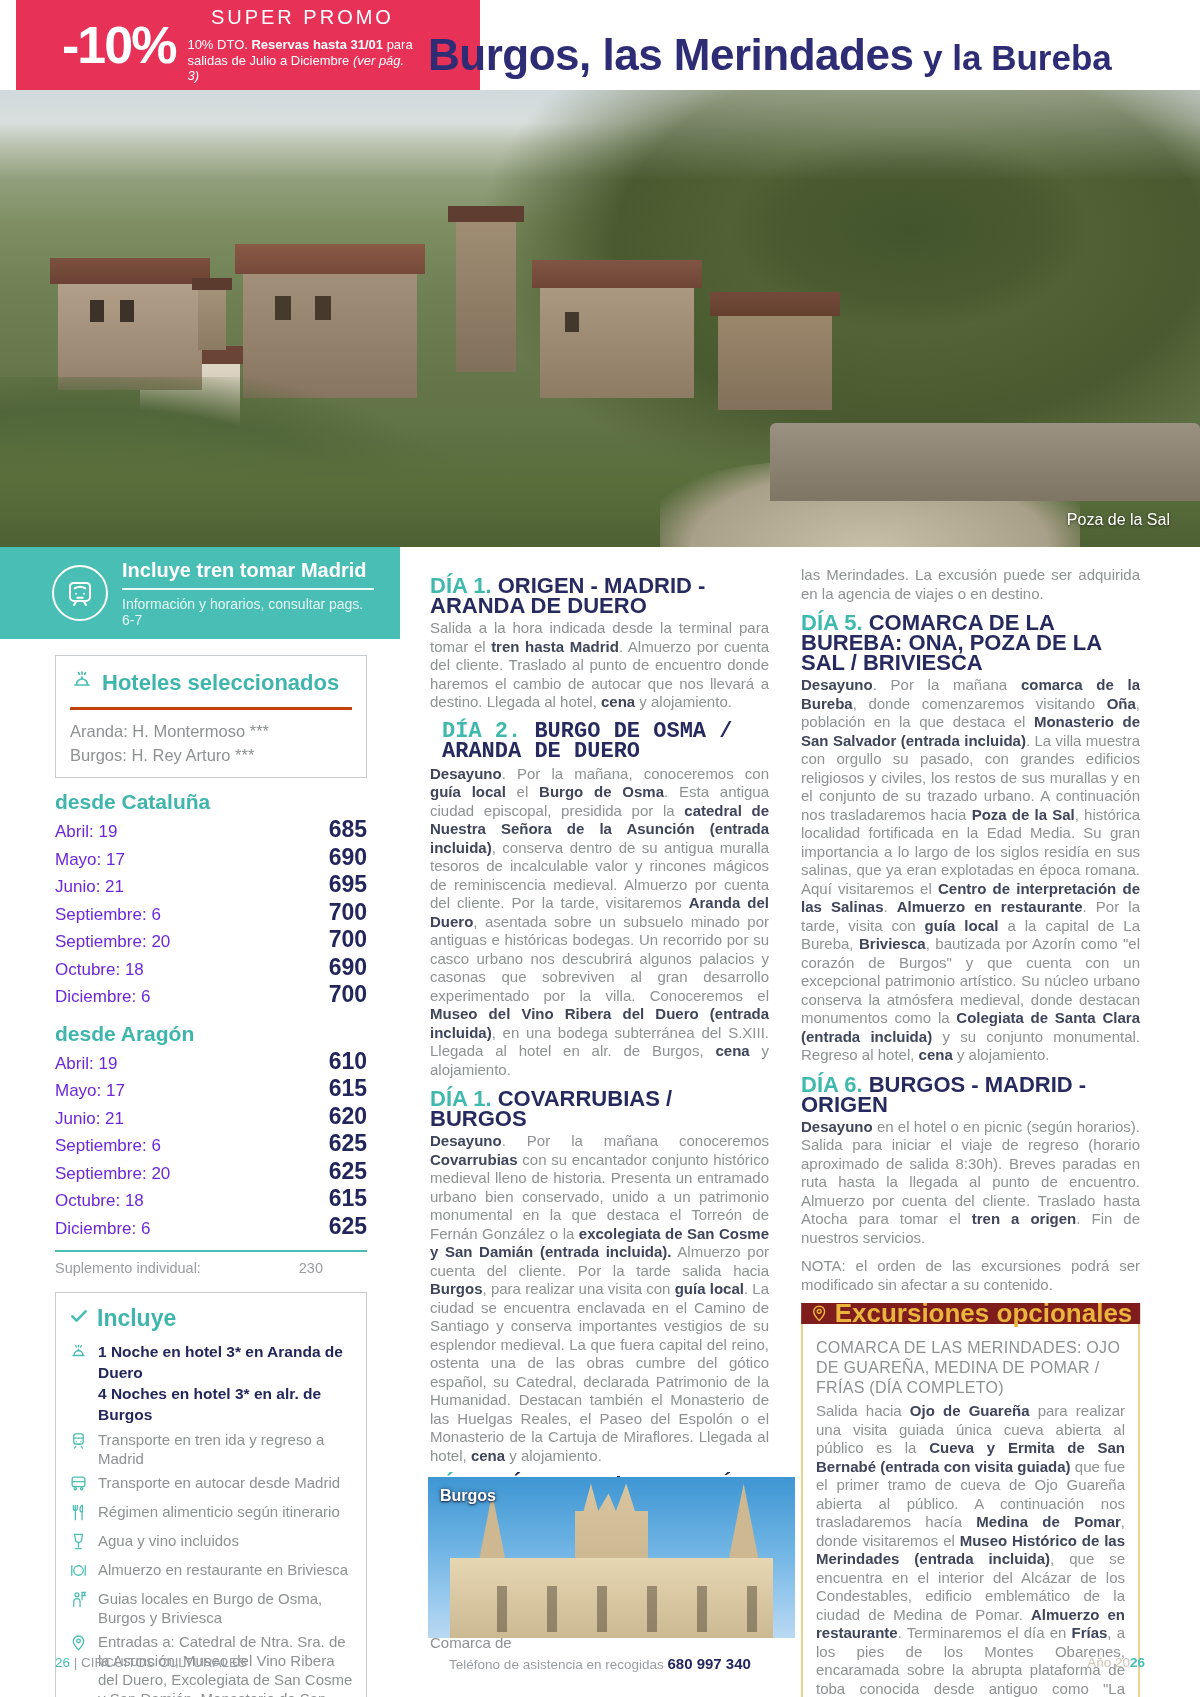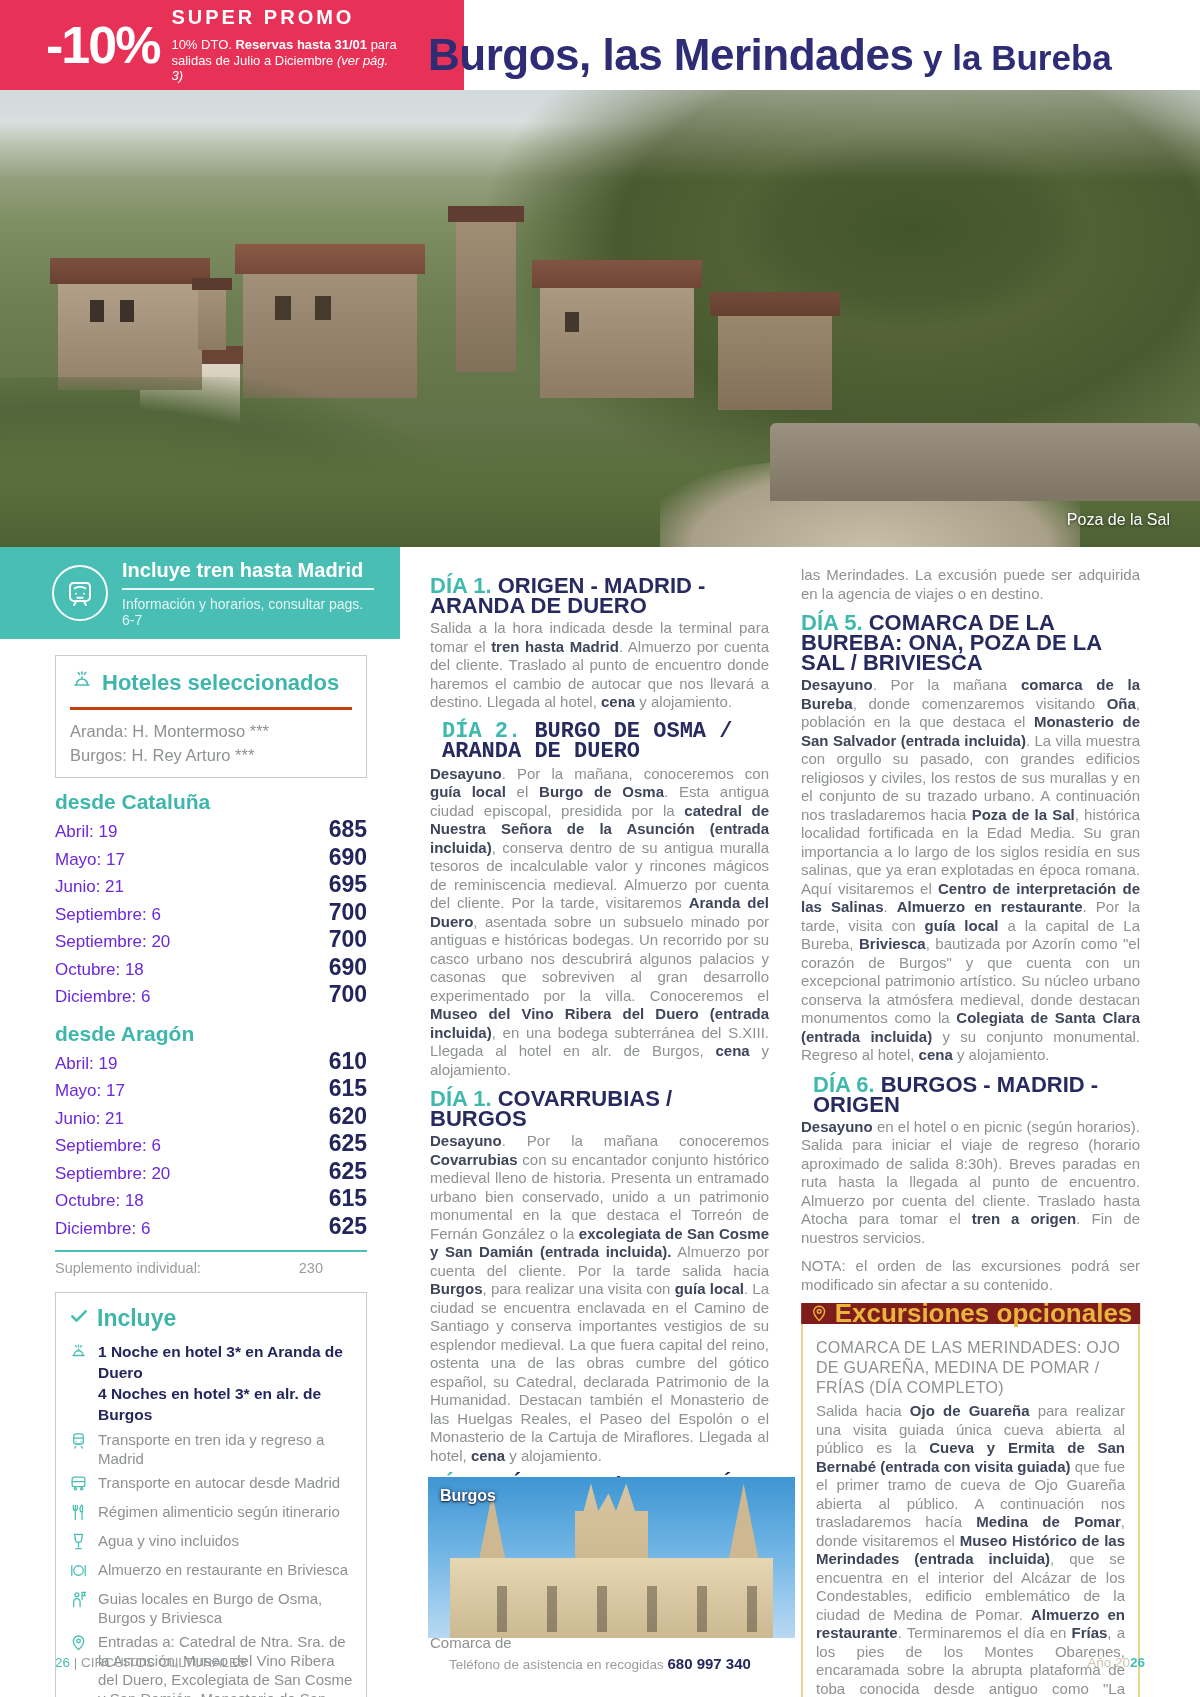--- a/index.html
+++ b/index.html
@@ -1,24 +1,24 @@
 <!DOCTYPE html>
 <html><head>
 <meta charset="utf-8">
 <style>
   html,body{margin:0;padding:0;background:#fff;}
   body{font-family:"Liberation Sans","DejaVu Sans",sans-serif;}
   .page{position:relative;width:1200px;height:1697px;overflow:hidden;background:#fff;}
 
   
-  .promo-block{position:absolute;left:0;top:0;width:464px;height:90px;background:#e73157;color:#fff;
+  .promo-block{position:absolute;left:16px;top:0;width:464px;height:90px;background:#e73157;color:#fff;
     display:flex;align-items:center;padding-left:46px;box-sizing:border-box;}
   .promo-discount{font-size:52px;font-weight:bold;letter-spacing:-2px;margin-right:12px;line-height:1;}
   .promo-right{display:flex;flex-direction:column;width:230px;}
-  .promo-title{font-size:20px;font-weight:bold;letter-spacing:3px;margin-bottom:8px;}
+  .promo-title{font-size:20px;font-weight:normal;letter-spacing:3px;text-align:center;margin-bottom:8px;}
   .promo-small{font-size:13px;line-height:15.5px;}
   .promo-small .seg-b{font-weight:bold;}
   .promo-small .seg-i{font-style:italic;}
   .page-title{position:absolute;left:428px;top:30px;width:760px;color:#2e2c74;font-weight:bold;white-space:nowrap;}
   .pt-main{font-size:44px;letter-spacing:-0.5px;}
   .pt-tail{font-size:35px;}
 
   
   .hero{position:absolute;left:0;top:90px;width:1200px;height:457px;overflow:hidden;
     background:linear-gradient(180deg,#b4c1c6 0%,#ccd4d2 7%,#adb7a0 12%,#93a07e 19%,#7f8f63 29%,#6e8054 45%,#637549 65%,#596b41 100%);}
@@ -165,21 +165,21 @@
     <div class="tb-icon">
       <svg viewBox="0 0 24 24">
           <g fill="none" stroke="#fff" stroke-width="1.5" stroke-linecap="round">
             <path d="M7 4.5h10a2.5 2.5 0 0 1 2.5 2.5v8a3 3 0 0 1-3 3h-9a3 3 0 0 1-3-3V7A2.5 2.5 0 0 1 7 4.5z"></path>
             <path d="M8 8.5c2.5-1.5 5.5-1.5 8 0M9 12.5h.01M15 12.5h.01M10 15.5h4"></path>
             <path d="M9 18.5 7.5 21M15 18.5 16.5 21"></path>
           </g>
         </svg>
     </div>
     <div class="tb-text">
-      <div class="tb-title">Incluye tren hasta Madrid</div>
+      <div class="tb-title">Incluye tren tomar Madrid</div>
       <div class="tb-sub">Información y horarios, consultar pags. 6-7</div>
     </div>
   </div>
 
   <div class="left-col">
     <div class="hotels-box">
       <div class="hotels-title">
         <span><svg viewBox="0 0 24 24">
               <g fill="none" stroke="currentColor" stroke-width="1.7" stroke-linecap="round">
                 <path d="M5 17h14"></path>
@@ -382,21 +382,21 @@
   </div>
 
   <div class="col" id="col-right">
     <p id="col2-intro" style="margin:0;"><span>las Merindades. La excusión puede ser adquirida en la agencia de viajes o en destino.</span></p>
     <div id="col2-days">
         <div class="day">
           <h4 class="day-head" style="margin: 10px 0px 3px;"><span class="day-label">DÍA 5. </span><span class="day-title">COMARCA DE LA BUREBA: ONA, POZA DE LA SAL / BRIVIESCA</span></h4>
           <p class="day-body" style="margin: 0px;"><span class="seg-b">Desayuno</span><span>. Por la mañana </span><span class="seg-b">comarca de la Bureba</span><span>, donde comenzaremos visitando </span><span class="seg-b">Oña</span><span>, población en la que destaca el </span><span class="seg-b">Monasterio de San Salvador (entrada incluida)</span><span>. La villa muestra con orgullo su pasado, con grandes edificios religiosos y civiles, los restos de sus murallas y en el conjunto de su trazado urbano. A continuación nos trasladaremos hacia </span><span class="seg-b">Poza de la Sal</span><span>, histórica localidad fortificada en la Edad Media. Su gran importancia a lo largo de los siglos residía en sus salinas, que ya eran explotadas en época romana. Aquí visitaremos el </span><span class="seg-b">Centro de interpretación de las Salinas</span><span>. </span><span class="seg-b">Almuerzo en restaurante</span><span>. Por la tarde, visita con </span><span class="seg-b">guía local</span><span> a la capital de La Bureba, </span><span class="seg-b">Briviesca</span><span>, bautizada por Azorín como "el corazón de Burgos" y que cuenta con un excepcional patrimonio artístico. Su núcleo urbano conserva la atmósfera medieval, donde destacan monumentos como la </span><span class="seg-b">Colegiata de Santa Clara (entrada incluida)</span><span> y su conjunto monumental. Regreso al hotel, </span><span class="seg-b">cena</span><span> y alojamiento.</span></p>
         </div>
         <div class="day">
-          <h4 class="day-head" style="margin: 10px 12px 3px;"><span class="day-label">DÍA 6. </span><span class="day-title">BURGOS - MADRID - ORIGEN</span></h4>
+          <h4 class="day-head" style="margin: 10px 0px 3px;"><span class="day-label">DÍA 6. </span><span class="day-title">BURGOS - MADRID - ORIGEN</span></h4>
           <p class="day-body" style="margin: 0px;"><span class="seg-b">Desayuno</span><span> en el hotel o en picnic (según horarios). Salida para iniciar el viaje de regreso (horario aproximado de salida 8:30h). Breves paradas en ruta hasta la llegada al punto de encuentro. Almuerzo por cuenta del cliente. Traslado hasta Atocha para tomar el </span><span class="seg-b">tren a origen</span><span>. Fin de nuestros servicios.</span></p>
         </div>
       </div>
     <p class="nota">NOTA: el orden de las excursiones podrá ser modificado sin afectar a su contenido.</p>
 
     <div class="exc-box">
       <div class="exc-title">
         <span><svg viewBox="0 0 24 24">
               <g fill="none" stroke="currentColor" stroke-width="1.7">
                 <path d="M12 21s-6.5-6.2-6.5-10.7a6.5 6.5 0 0 1 13 0C18.5 14.8 12 21 12 21z"></path>

